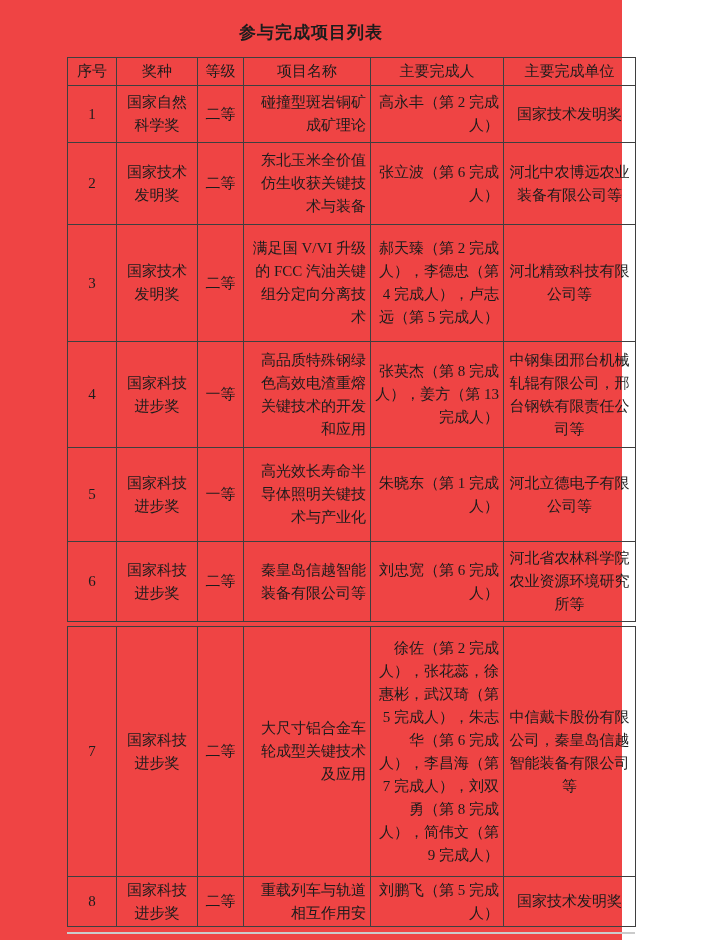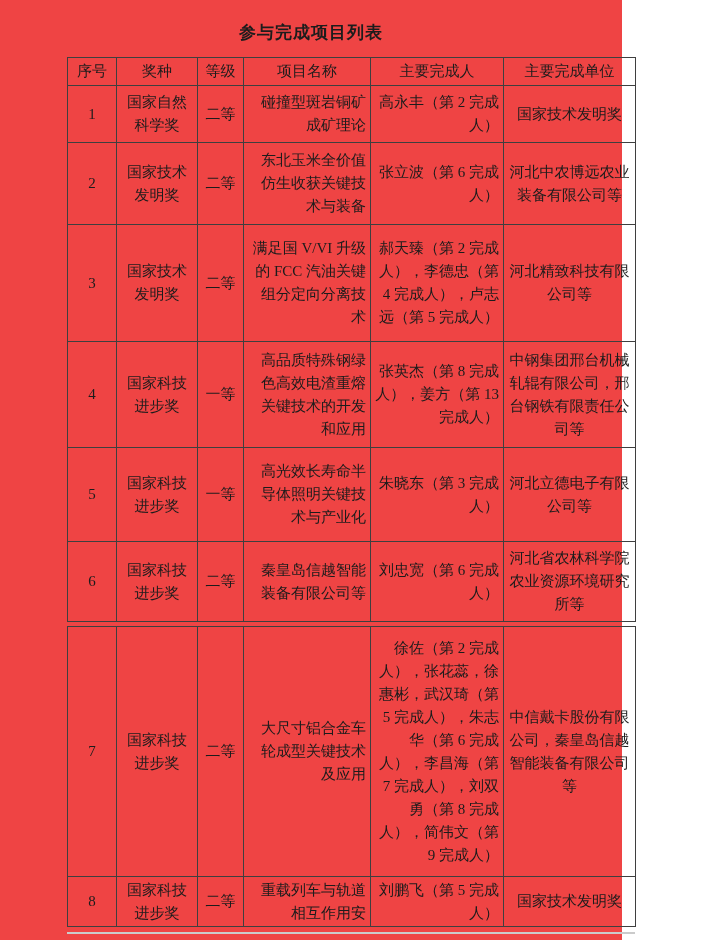--- a/index.html
+++ b/index.html
@@ -129,21 +129,21 @@
           <td class="c-grade">一等</td>
           <td class="c-project">高品质特殊钢绿色高效电渣重熔关键技术的开发和应用</td>
           <td class="c-people">张英杰（第 8 完成人），姜方（第 13 完成人）</td>
           <td class="c-units">中钢集团邢台机械轧辊有限公司，邢台钢铁有限责任公司等</td>
         </tr>
         <tr>
           <td class="c-no">5</td>
           <td class="c-award">国家科技进步奖</td>
           <td class="c-grade">一等</td>
           <td class="c-project">高光效长寿命半导体照明关键技术与产业化</td>
-          <td class="c-people">朱晓东（第 3 完成人）</td>
+          <td class="c-people">朱晓东（第 1 完成人）</td>
           <td class="c-units">河北立德电子有限公司等</td>
         </tr>
         <tr>
           <td class="c-no">6</td>
           <td class="c-award">国家科技进步奖</td>
           <td class="c-grade">二等</td>
           <td class="c-project">秦皇岛信越智能装备有限公司等</td>
           <td class="c-people">刘忠宽（第 6 完成人）</td>
           <td class="c-units">河北省农林科学院农业资源环境研究所等</td>
         </tr>

